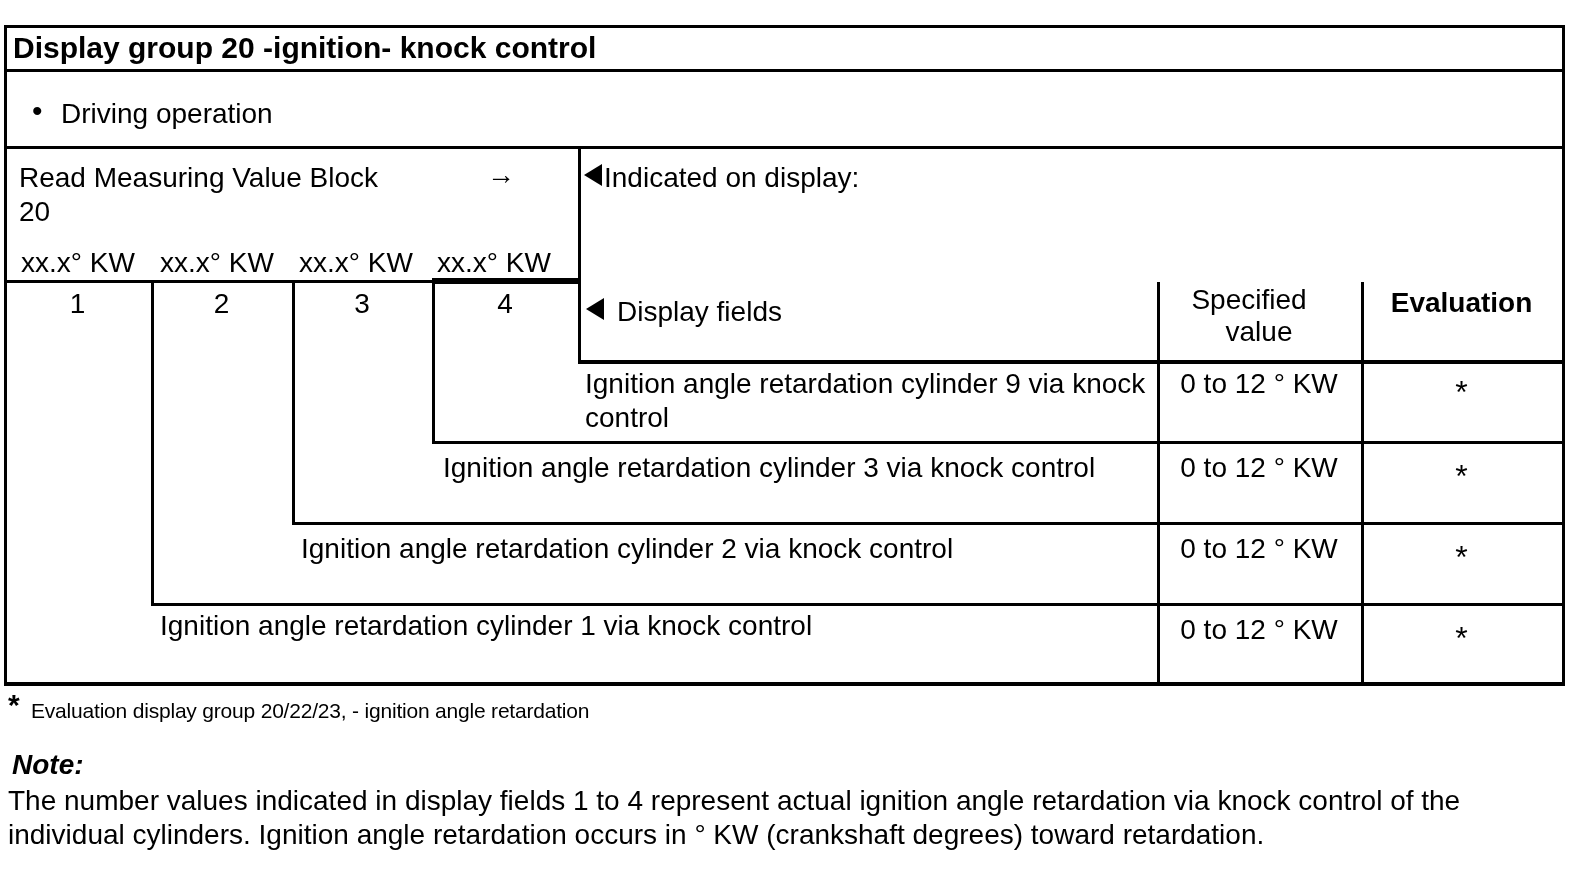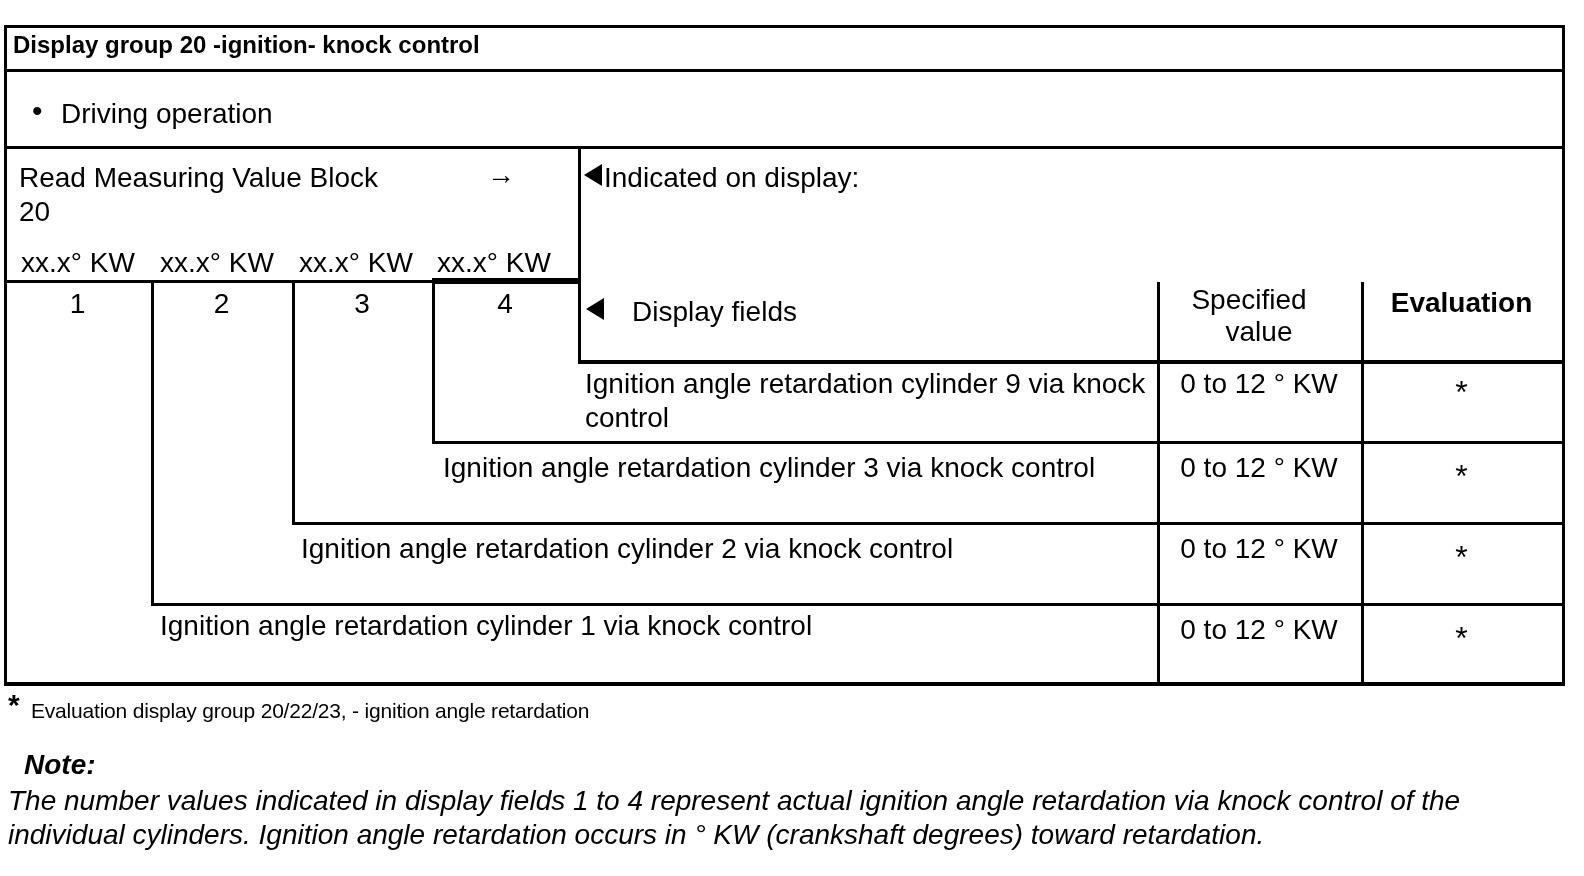--- a/index.html
+++ b/index.html
@@ -13,21 +13,21 @@
   .b{font-weight:bold;}
   .i{font-style:italic;}
   .center{text-align:center;}
   .tri-left{
     position:absolute;width:0;height:0;
     border-top:11px solid transparent;border-bottom:11px solid transparent;
     border-right:18px solid #000;
   }
   .fs28{font-size:28px;}
   .fs30{font-size:30px;}
-  .note-line{font-size:28px;font-style:italic;}
+  .note-line{font-size:28px;}
   .ast{font-size:32px;}
   .footnote{font-size:21px;letter-spacing:-0.2px;}
 </style>
 </head>
 <body>
 
 <div id="page">
 
   <div class="hline" style="left:4px;top:25px;width:1561px;height:3px;"></div>
   <div class="hline" style="left:4px;top:69px;width:1561px;height:3px;"></div>
@@ -42,21 +42,21 @@
 
   <div class="vline" style="left:4px;top:25px;width:3px;height:661px;"></div>
   <div class="vline" style="left:1562px;top:25px;width:3px;height:661px;"></div>
   <div class="vline" style="left:578px;top:146px;width:3px;height:218px;"></div>
   <div class="vline" style="left:151px;top:280px;width:3px;height:326px;"></div>
   <div class="vline" style="left:292px;top:280px;width:3px;height:245px;"></div>
   <div class="vline" style="left:432px;top:280px;width:3px;height:164px;"></div>
   <div class="vline" style="left:1157px;top:282px;width:3px;height:402px;"></div>
   <div class="vline" style="left:1361px;top:282px;width:3px;height:402px;"></div>
 
-  <div class="txt b" style="left:13px;top:31px;font-size:24px;">Display group 20 -ignition- knock control</div>
+  <div class="txt b" style="left:13px;top:31px;font-size:30px;">Display group 20 -ignition- knock control</div>
 
   <div class="txt fs30" style="left:32px;top:94px;">•</div>
   <div class="txt fs28" style="left:61px;top:98px;">Driving operation</div>
 
   <div class="txt fs28" style="left:19px;top:162px;text-align:center;">Read Measuring Value Block</div>
   <div class="txt fs28" style="left:487px;top:159px;">→</div>
   <div class="txt fs28" style="left:19px;top:196px;">20</div>
 
   <div class="txt fs28" style="left:21px;top:247px;">xx.x° KW</div>
   <div class="txt fs28" style="left:160px;top:247px;">xx.x° KW</div>
@@ -65,21 +65,21 @@
 
   <span class="tri-left" style="left:584px;top:164px;"></span>
   <div class="txt fs28" style="left:604px;top:162px;">Indicated on display:</div>
 
   <div class="txt fs28 center" style="left:4px;top:288px;width:147px;">1</div>
   <div class="txt fs28 center" style="left:151px;top:288px;width:141px;">2</div>
   <div class="txt fs28 center" style="left:292px;top:288px;width:140px;">3</div>
   <div class="txt fs28 center" style="left:432px;top:288px;width:146px;">4</div>
 
   <span class="tri-left" style="left:586px;top:298px;"></span>
-  <div class="txt fs28" style="left:617px;top:296px;margin-left:15px;">Display fields</div>
+  <div class="txt fs28" style="left:617px;top:296px;">Display fields</div>
 
   <div class="txt fs28 center" style="left:1157px;top:284px;width:184px;">Specified</div>
   <div class="txt fs28 center" style="left:1157px;top:316px;width:204px;">value</div>
   <div class="txt fs28 b center" style="left:1361px;top:287px;width:201px;">Evaluation</div>
 
   <div class="txt fs28" style="left:585px;top:368px;">Ignition angle retardation cylinder 9 via knock</div>
   <div class="txt fs28" style="left:585px;top:402px;">control</div>
   <div class="txt fs28 center" style="left:1157px;top:368px;width:204px;">0 to 12 ° KW</div>
   <div class="txt ast center" style="left:1361px;top:374px;width:201px;">*</div>
 
@@ -91,17 +91,17 @@
   <div class="txt fs28 center" style="left:1157px;top:533px;width:204px;">0 to 12 ° KW</div>
   <div class="txt ast center" style="left:1361px;top:539px;width:201px;">*</div>
 
   <div class="txt fs28" style="left:160px;top:610px;">Ignition angle retardation cylinder 1 via knock control</div>
   <div class="txt fs28 center" style="left:1157px;top:614px;width:204px;">0 to 12 ° KW</div>
   <div class="txt ast center" style="left:1361px;top:620px;width:201px;">*</div>
 
   <div class="txt b" style="left:8px;top:688px;font-size:30px;">*</div>
   <div class="txt footnote" style="left:31px;top:699px;">Evaluation display group 20/22/23, - ignition angle retardation</div>
 
-  <div class="txt b i fs28" style="left:24px;top:749px;">Note:</div>
+  <div class="txt b i fs28" style="left:12px;top:749px;">Note:</div>
   <div class="txt note-line" style="left:8px;top:785px;">The number values indicated in display fields 1 to 4 represent actual ignition angle retardation via knock control of the</div>
   <div class="txt note-line" style="left:8px;top:819px;">individual cylinders. Ignition angle retardation occurs in ° KW (crankshaft degrees) toward retardation.</div>
 
 </div>
 
 </body></html>

